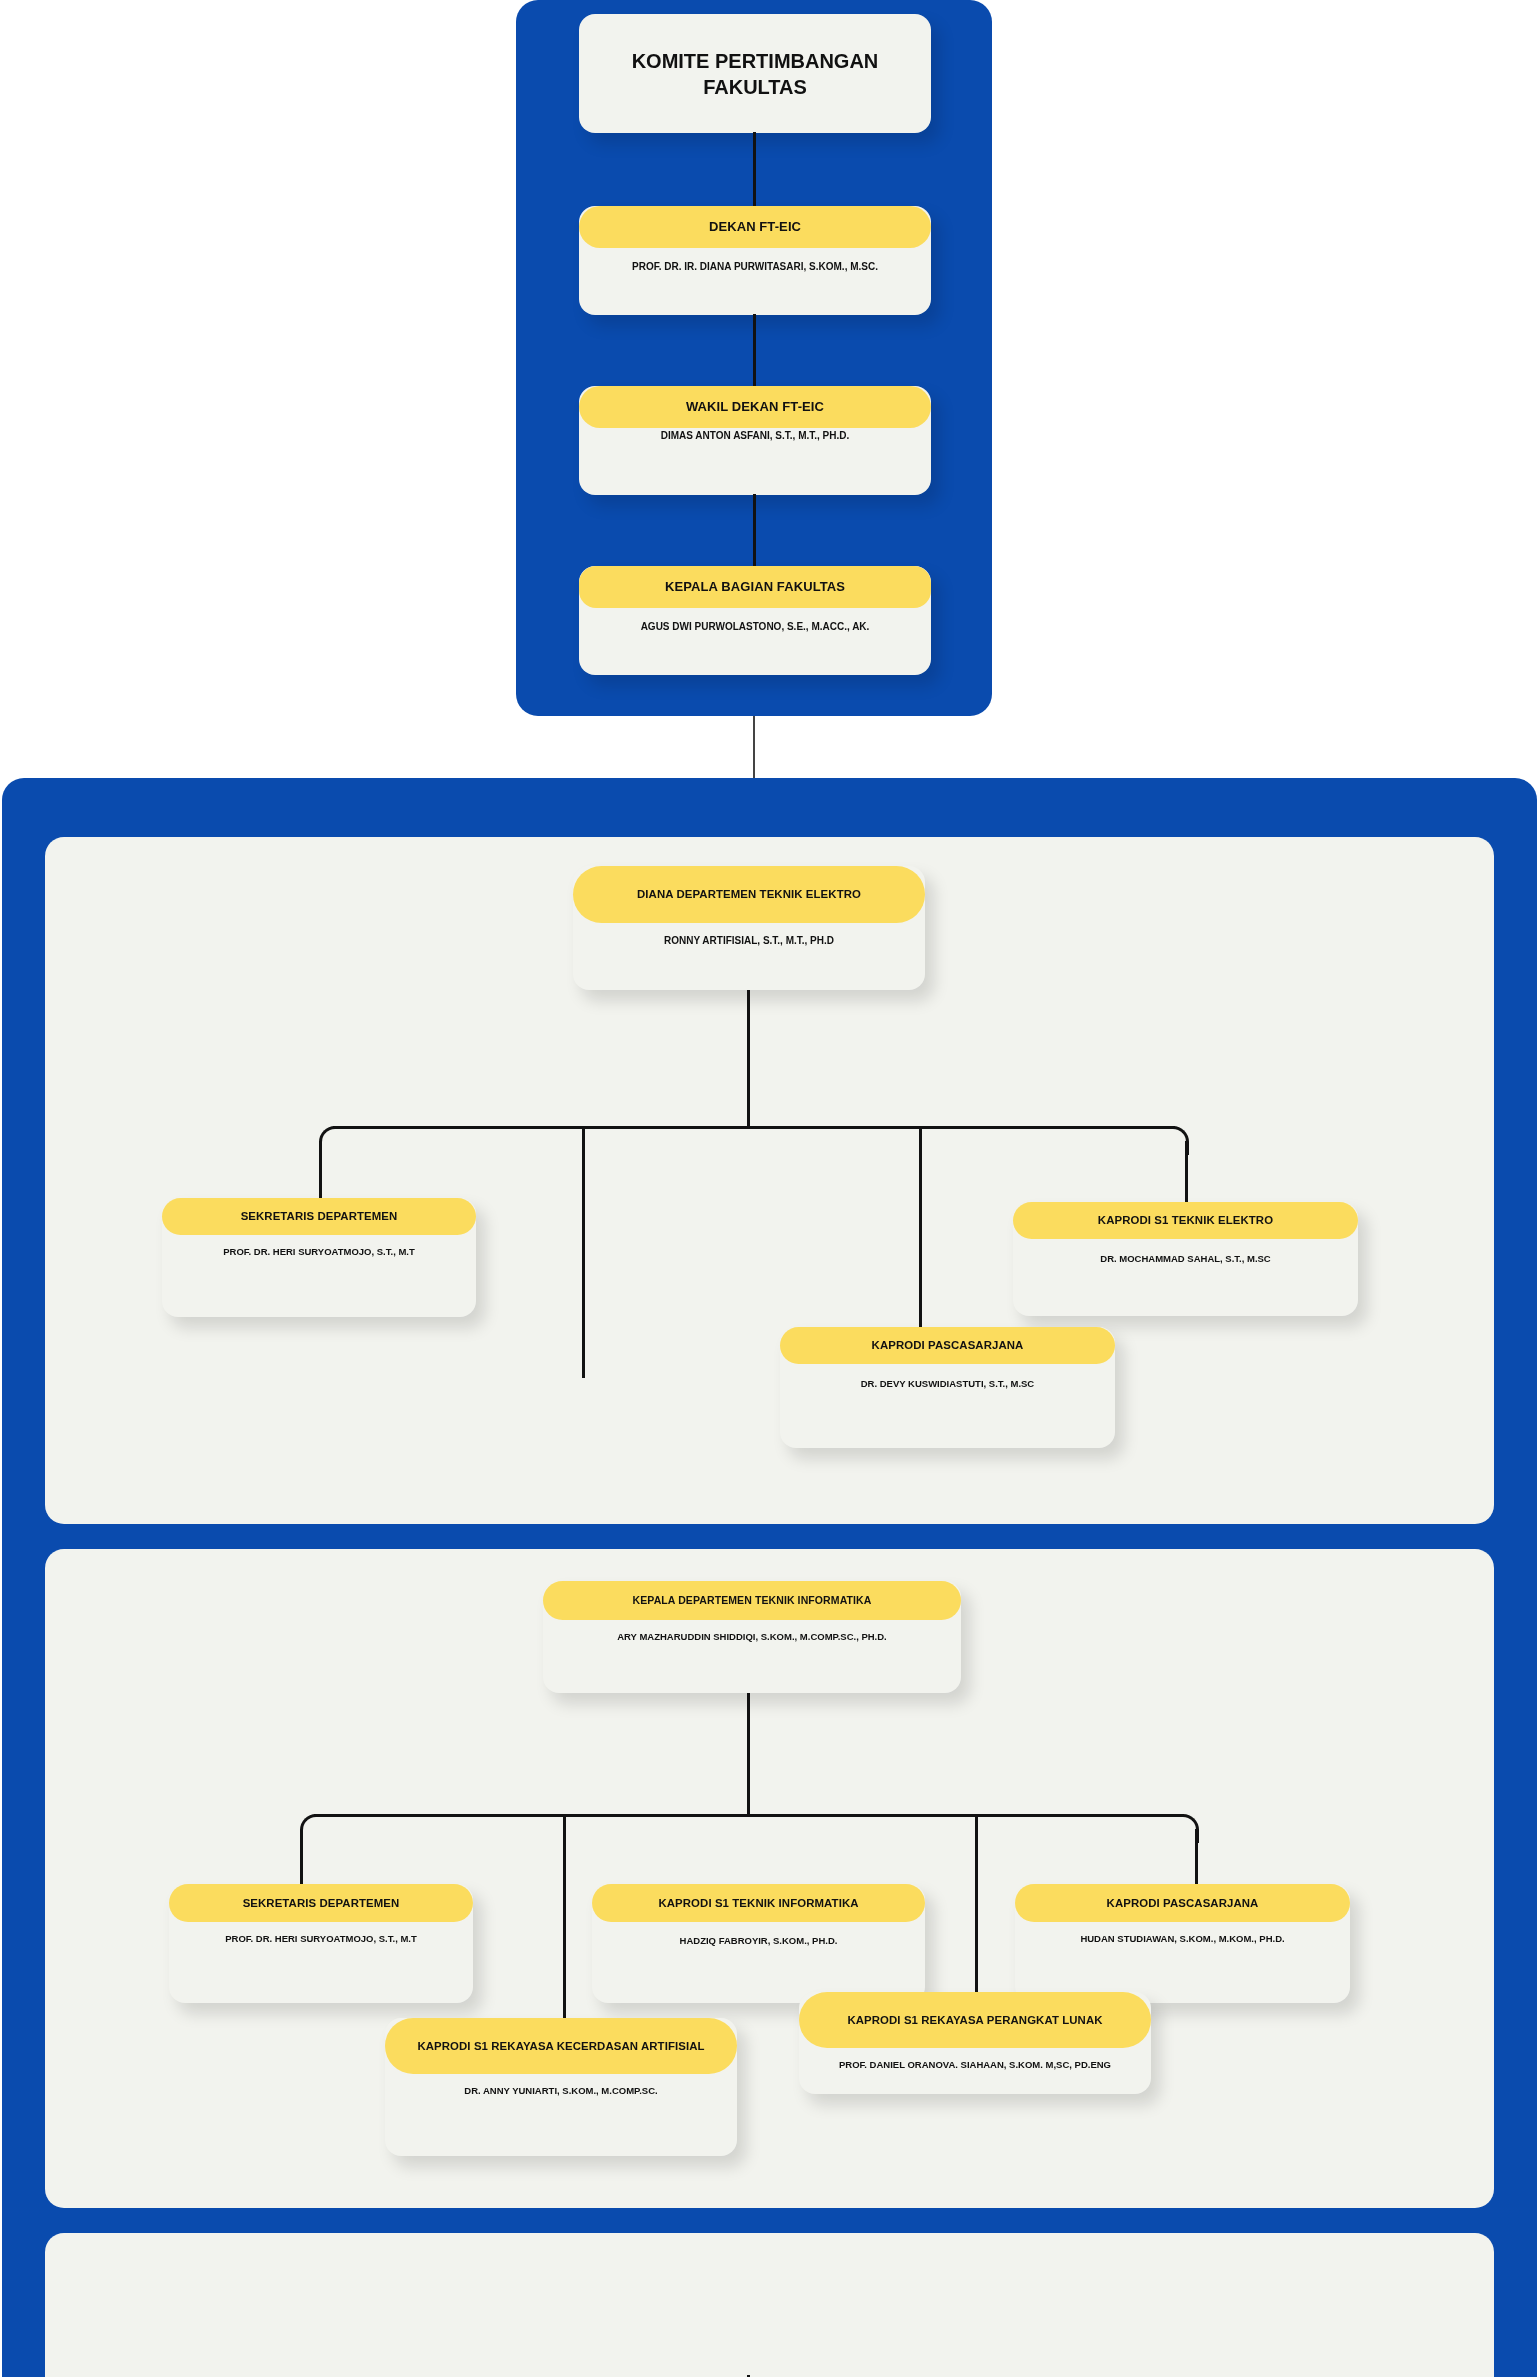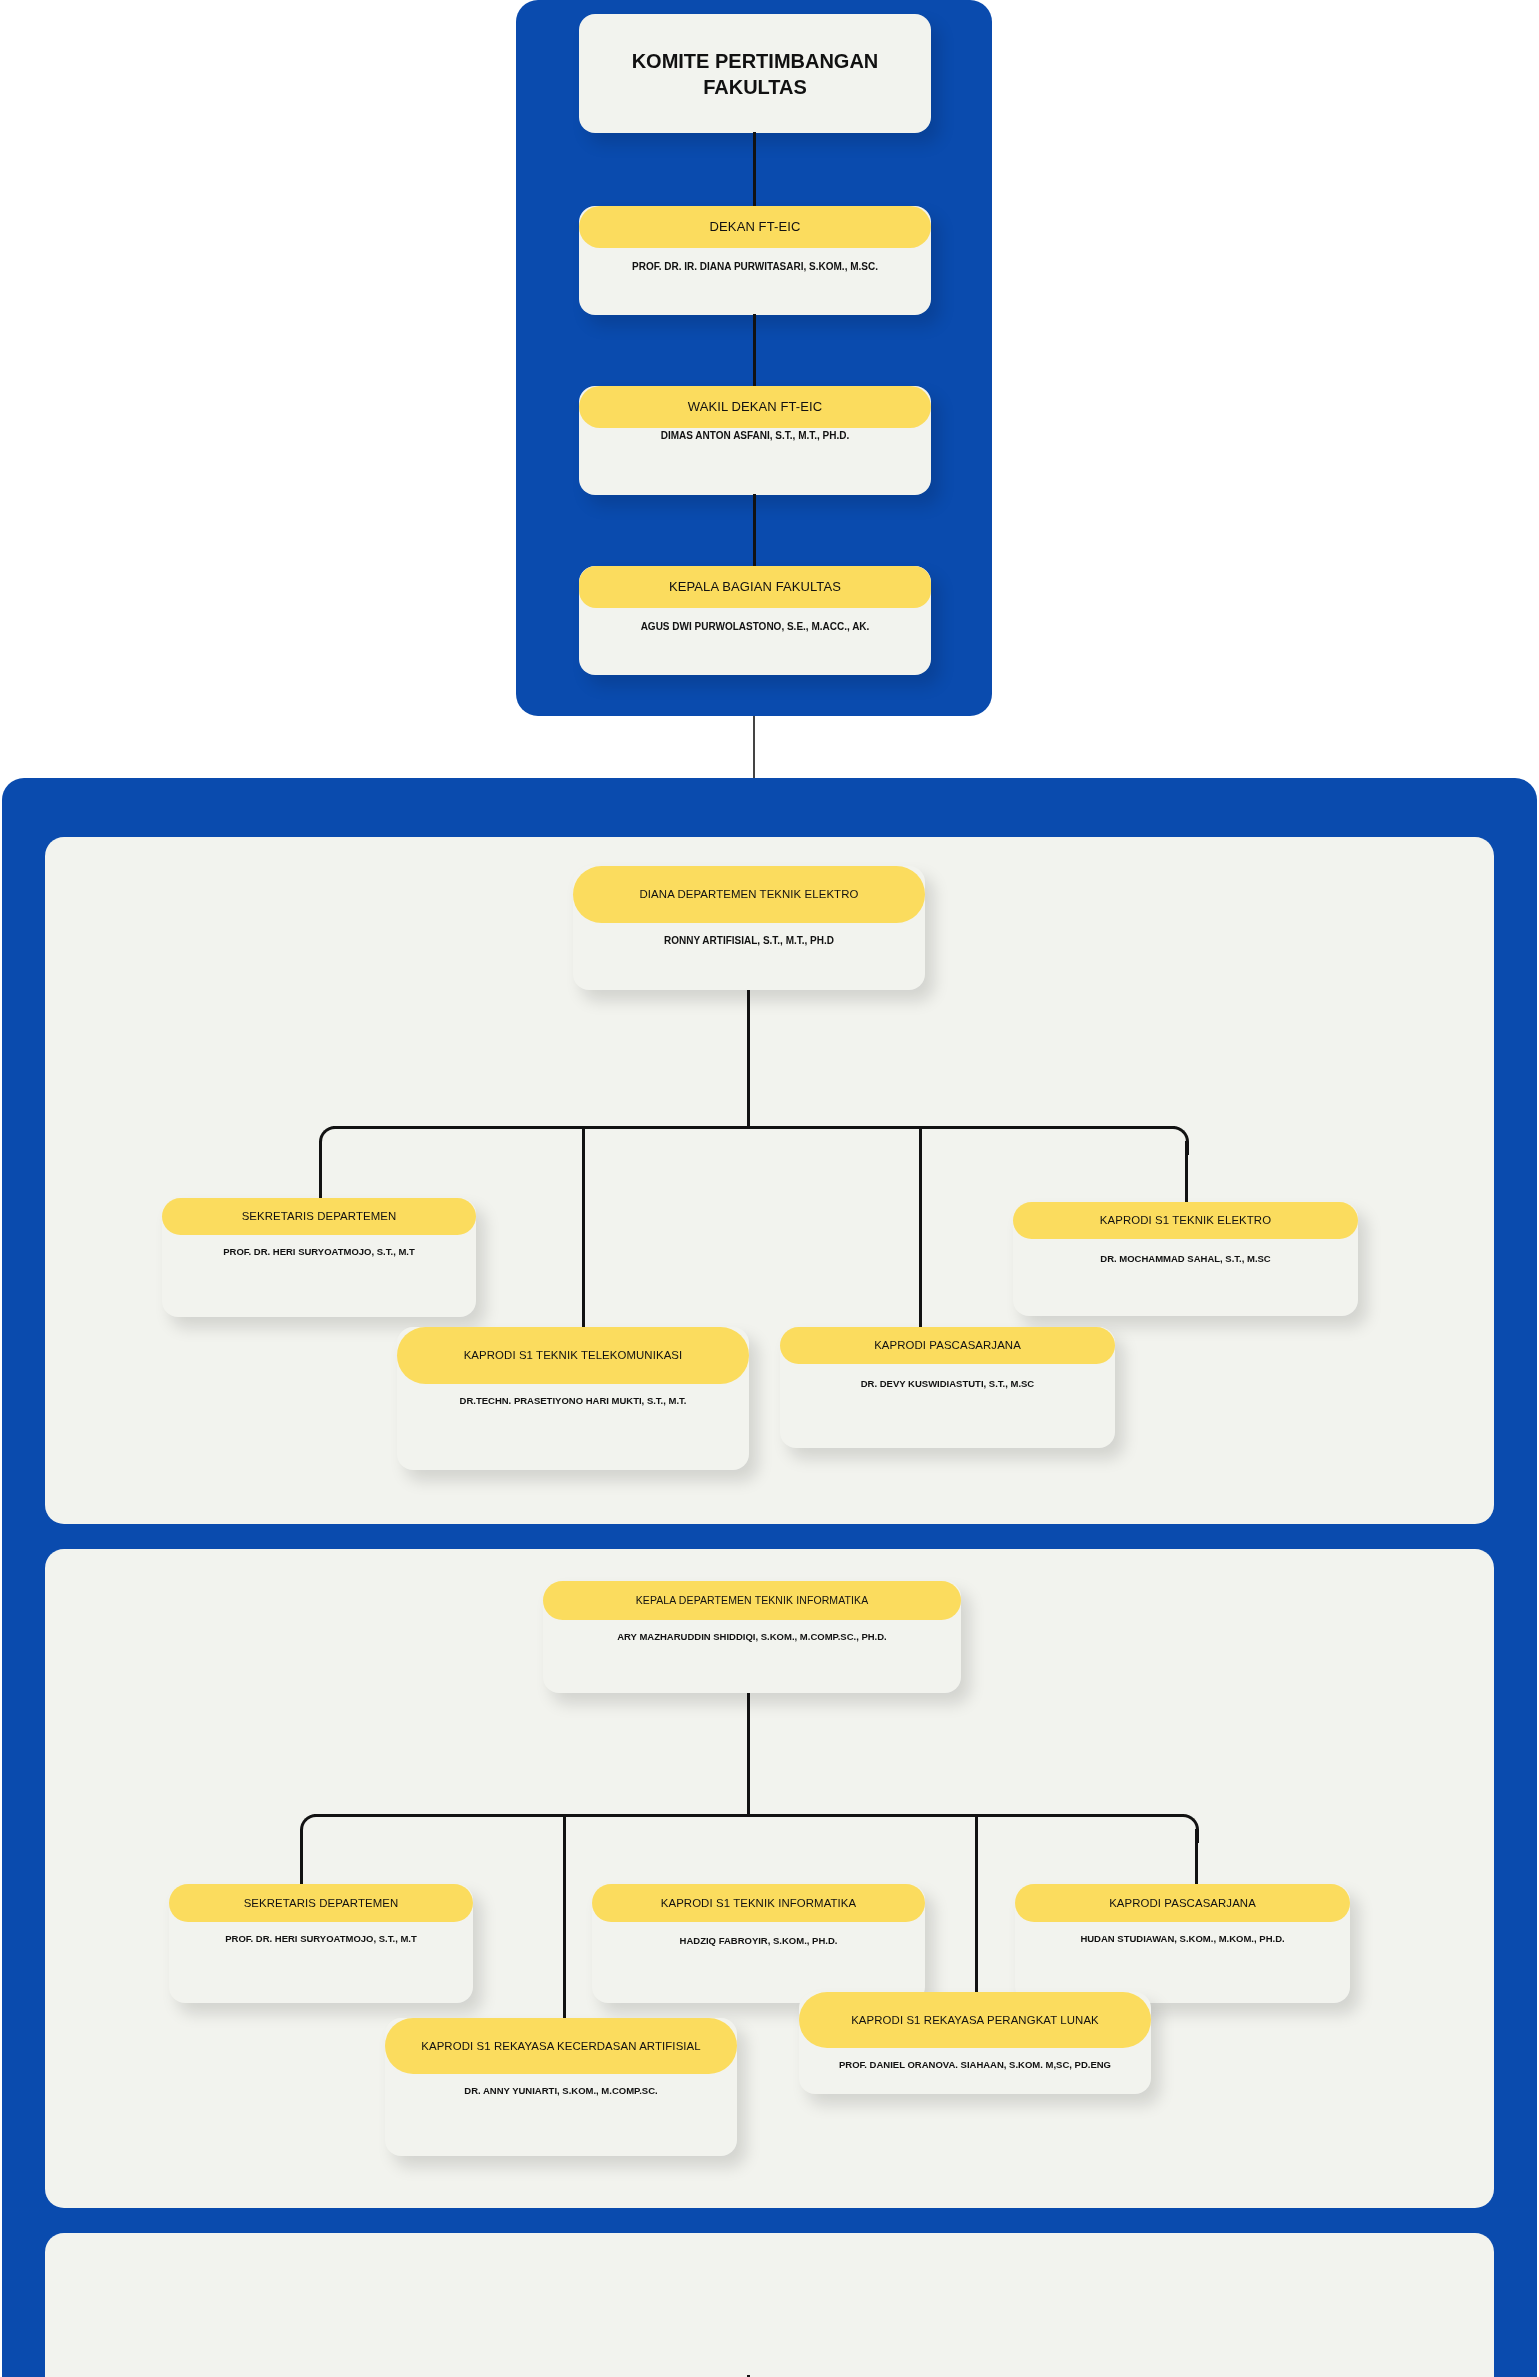--- a/index.html
+++ b/index.html
@@ -27,21 +27,21 @@
   }
   .card .pill {
     background: #fbdc5e;
     border-radius: 475px;
     width: 100%;
     display: flex;
     align-items: center;
     justify-content: center;
     text-align: center;
     color: #111111;
-    font-weight: 400;
+    font-weight: 700;
     letter-spacing: 0.1px;
     line-height: 1.25;
   }
   .card .person {
     color: #111111;
     font-weight: 700;
     text-align: center;
     line-height: 1.3;
     width: 100%;
   }
@@ -159,24 +159,20 @@
   <div class="card" style="left:162px; top:1198px; width:314px; height:119px;">
     <div class="pill fs-pill" style="height:37px;">SEKRETARIS DEPARTEMEN</div>
     <div class="person fs-person-sm" style="padding:10.5px 28.5px 0;">PROF. DR. HERI SURYOATMOJO, S.T., M.T</div>
   </div>
 
   <div class="card" style="left:1013px; top:1202px; width:345px; height:114px;">
     <div class="pill fs-pill" style="height:37px;">KAPRODI S1 TEKNIK ELEKTRO</div>
     <div class="person fs-person-sm" style="padding:14.3px 14.3px 0;">DR. MOCHAMMAD SAHAL, S.T., M.SC</div>
   </div>
 
-  <div class="card" style="left:397px; top:1327px; width:352px; height:143px;">
-    <div class="pill fs-pill" style="height:57px; padding:0 28.5px;">KAPRODI S1 TEKNIK TELEKOMUNIKASI</div>
-    <div class="person fs-person-sm" style="padding:11.4px 14.3px 0;">DR.TECHN. PRASETIYONO HARI MUKTI, S.T., M.T.</div>
-  </div>
 
   <div class="card" style="left:780px; top:1327px; width:335px; height:121px;">
     <div class="pill fs-pill" style="height:37px;">KAPRODI PASCASARJANA</div>
     <div class="person fs-person-sm" style="padding:14.3px 9.5px 0;">DR. DEVY KUSWIDIASTUTI, S.T., M.SC</div>
   </div>
 
   <div class="inner-panel" style="left:45px; top:1549px; width:1449px; height:659px;"></div>
 
   <div class="card" style="left:543px; top:1581px; width:418px; height:112px;">
     <div class="pill fs-pill-sm" style="height:39px; padding:0 9.5px;">KEPALA DEPARTEMEN TEKNIK INFORMATIKA</div>

